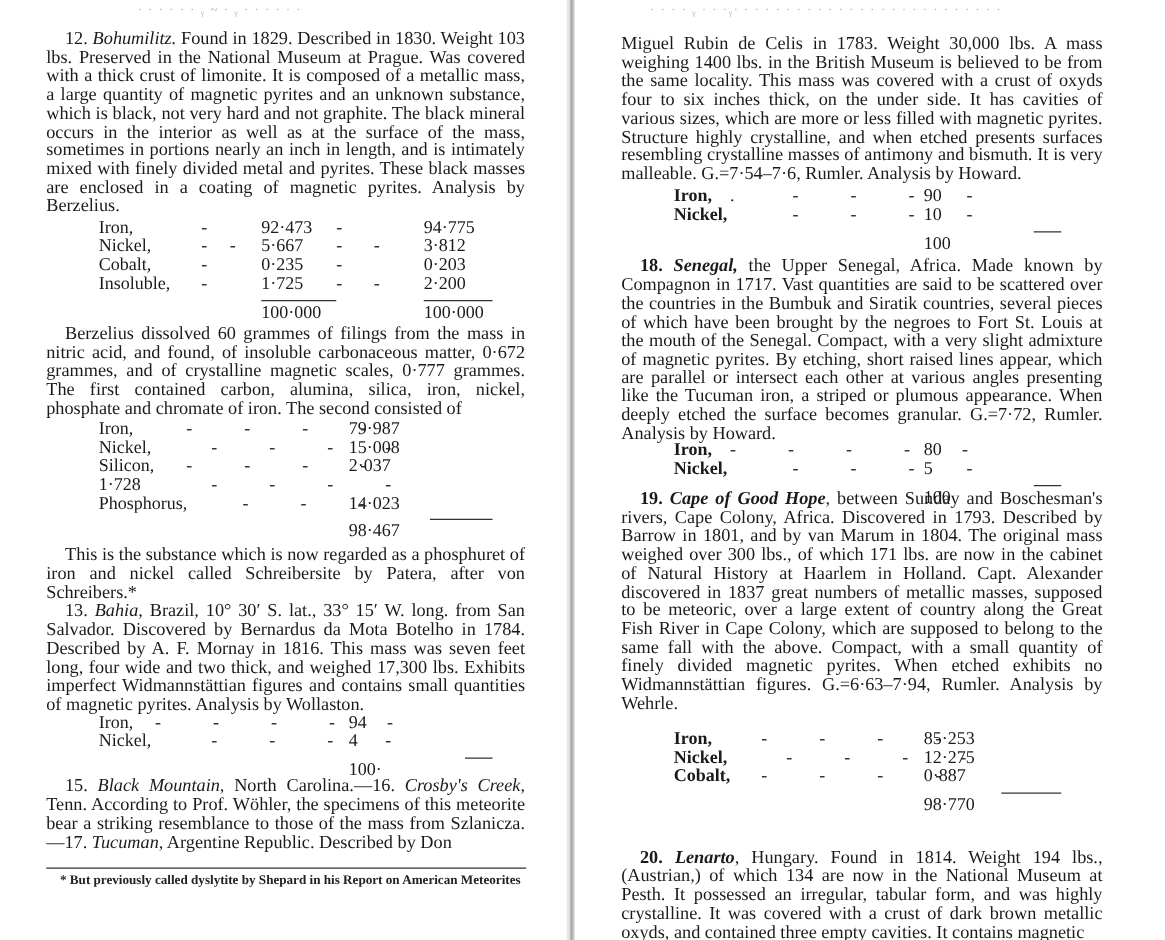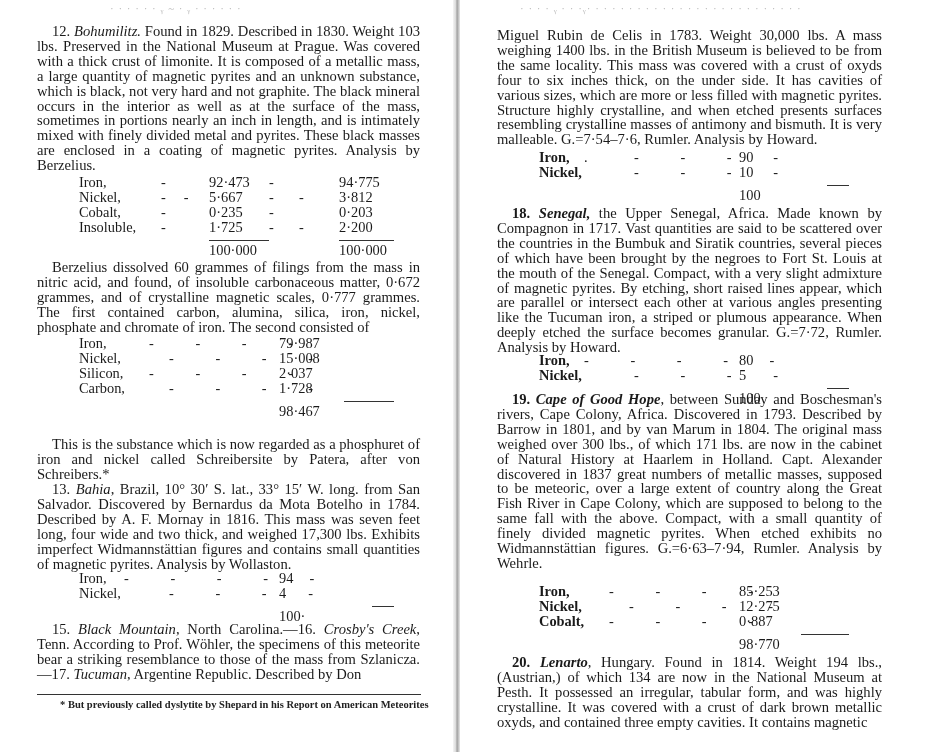--- a/index.html
+++ b/index.html
@@ -116,23 +116,27 @@
         <span style="width:200px">Nickel,</span>
         <span style="position:absolute; left:90px; word-spacing:38px;">- - - -</span>
         <span class="val" style="width:115px">15·008</span>
       </div>
       <div class="row">
         <span style="width:200px">Silicon,</span>
         <span style="position:absolute; left:70px; word-spacing:38px;">- - - -</span>
         <span class="val" style="width:115px">2·037</span>
       </div>
       <div class="row">
-        <span style="width:200px">Carbon,</span>
         <span style="position:absolute; left:90px; word-spacing:38px;">- - - -</span>
         <span class="val" style="width:115px">1·728</span>
+      </div>
+      <div class="row">
+        <span style="width:200px">Phosphorus,</span>
+        <span style="position:absolute; left:115px; word-spacing:38px;">- - -</span>
+        <span class="val" style="width:115px">14·023</span>
       </div>
       <div class="row" style="height:8px;">
         <span style="width:265px"></span>
         <span style="width:50px; margin-top:5px;" class="sumline"></span>
       </div>
       <div class="row">
         <span style="width:200px"></span>
         <span class="val" style="width:115px">98·467</span>
       </div>
     </div>
@@ -167,21 +171,21 @@
         <span class="val" style="width:119px">100·</span>
       </div>
     </div>
   </div>
 
   <div class="textblock" style="top:622px;">
     <p><span>15.</span> <i>Black Mountain</i><span>, North Carolina.—16. </span><i>Crosby's Creek</i><span>, Tenn. According to Prof. Wöhler, the specimens of this meteorite bear a striking resemblance to those of the mass from Szlanicza.—17. </span><i>Tucuman</i><span>, Argentine Republic. Described by Don</span></p>
   </div>
 
   <div class="footnote-rule" style="top:694px;"></div>
-  <div class="footnote" style="top:699px;margin-left:12px;">* But previously called dyslytite by Shepard in his Report on American Meteorites</div>
+  <div class="footnote" style="top:699px;">* But previously called dyslytite by Shepard in his Report on American Meteorites</div>
 </div>
 
 <div class="gutter"></div>
 
 <div class="page right">
   <div class="running-head">· · · · ᵧ · · ·ᵧ· · · · · · · · · · · · · · · · · · · · · · · ·    · ·</div>
 
   <div class="textblock" style="top:28px;">
     <p class="noindent">Miguel Rubin de Celis in 1783. Weight 30,000 lbs. A mass weighing 1400 lbs. in the British Museum is believed to be from the same locality. This mass was covered with a crust of oxyds four to six inches thick, on the under side. It has cavities of various sizes, which are more or less filled with magnetic pyrites. Structure highly crystalline, and when etched presents surfaces resembling crystalline masses of antimony and bismuth. It is very malleable. G.=7·54–7·6, Rumler. Analysis by Howard.</p>
   </div>
@@ -262,16 +266,16 @@
         <span style="width:262px"></span>
         <span style="width:48px; margin-top:5px;" class="sumline"></span>
       </div>
       <div class="row">
         <span style="width:200px"></span>
         <span class="val" style="width:110px">98·770</span>
       </div>
     </div>
   </div>
 
-  <div class="textblock" style="top:655px;">
+  <div class="textblock" style="top:679px;">
     <p><span class="bl">20.</span> <i class="bl">Lenarto</i><span>, Hungary. Found in 1814. Weight 194 lbs., (Austrian,) of which 134 are now in the National Museum at Pesth. It possessed an irregular, tabular form, and was highly crystalline. It was covered with a crust of dark brown metallic oxyds, and contained three empty cavities. It contains magnetic</span></p>
   </div>
 </div>
 
 </body></html>

